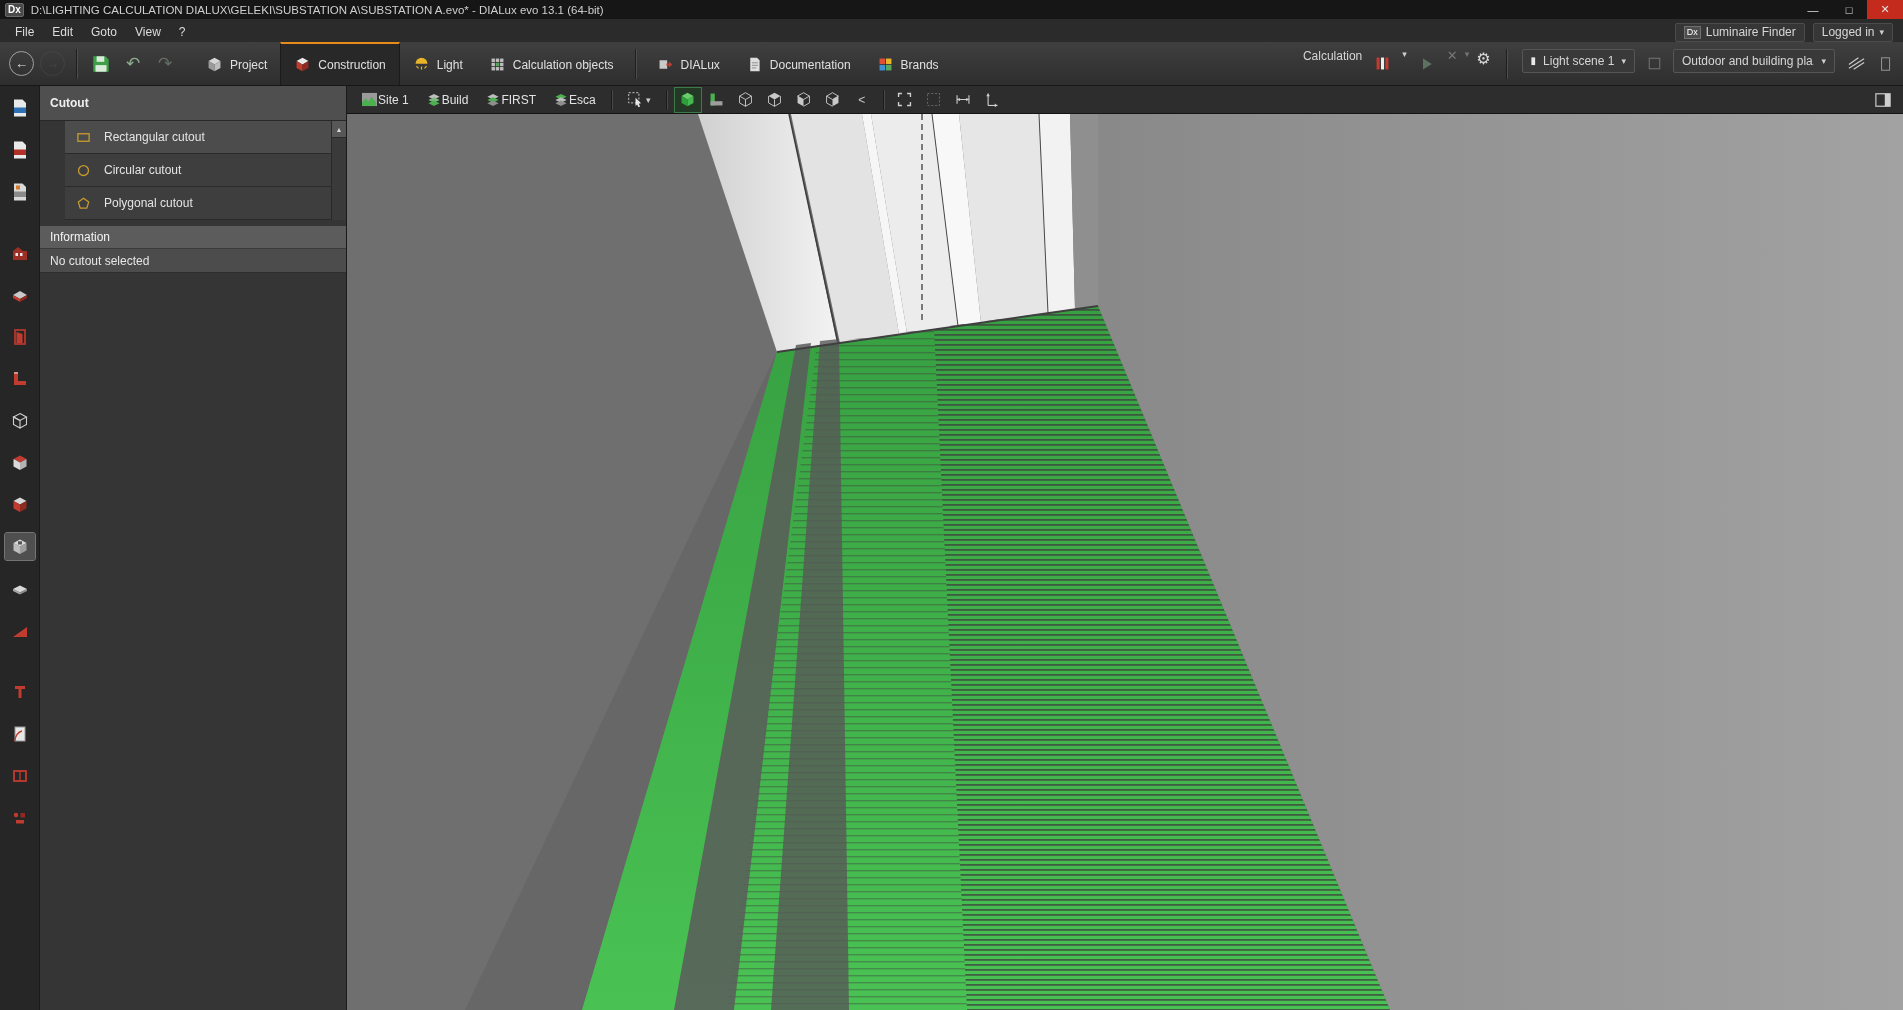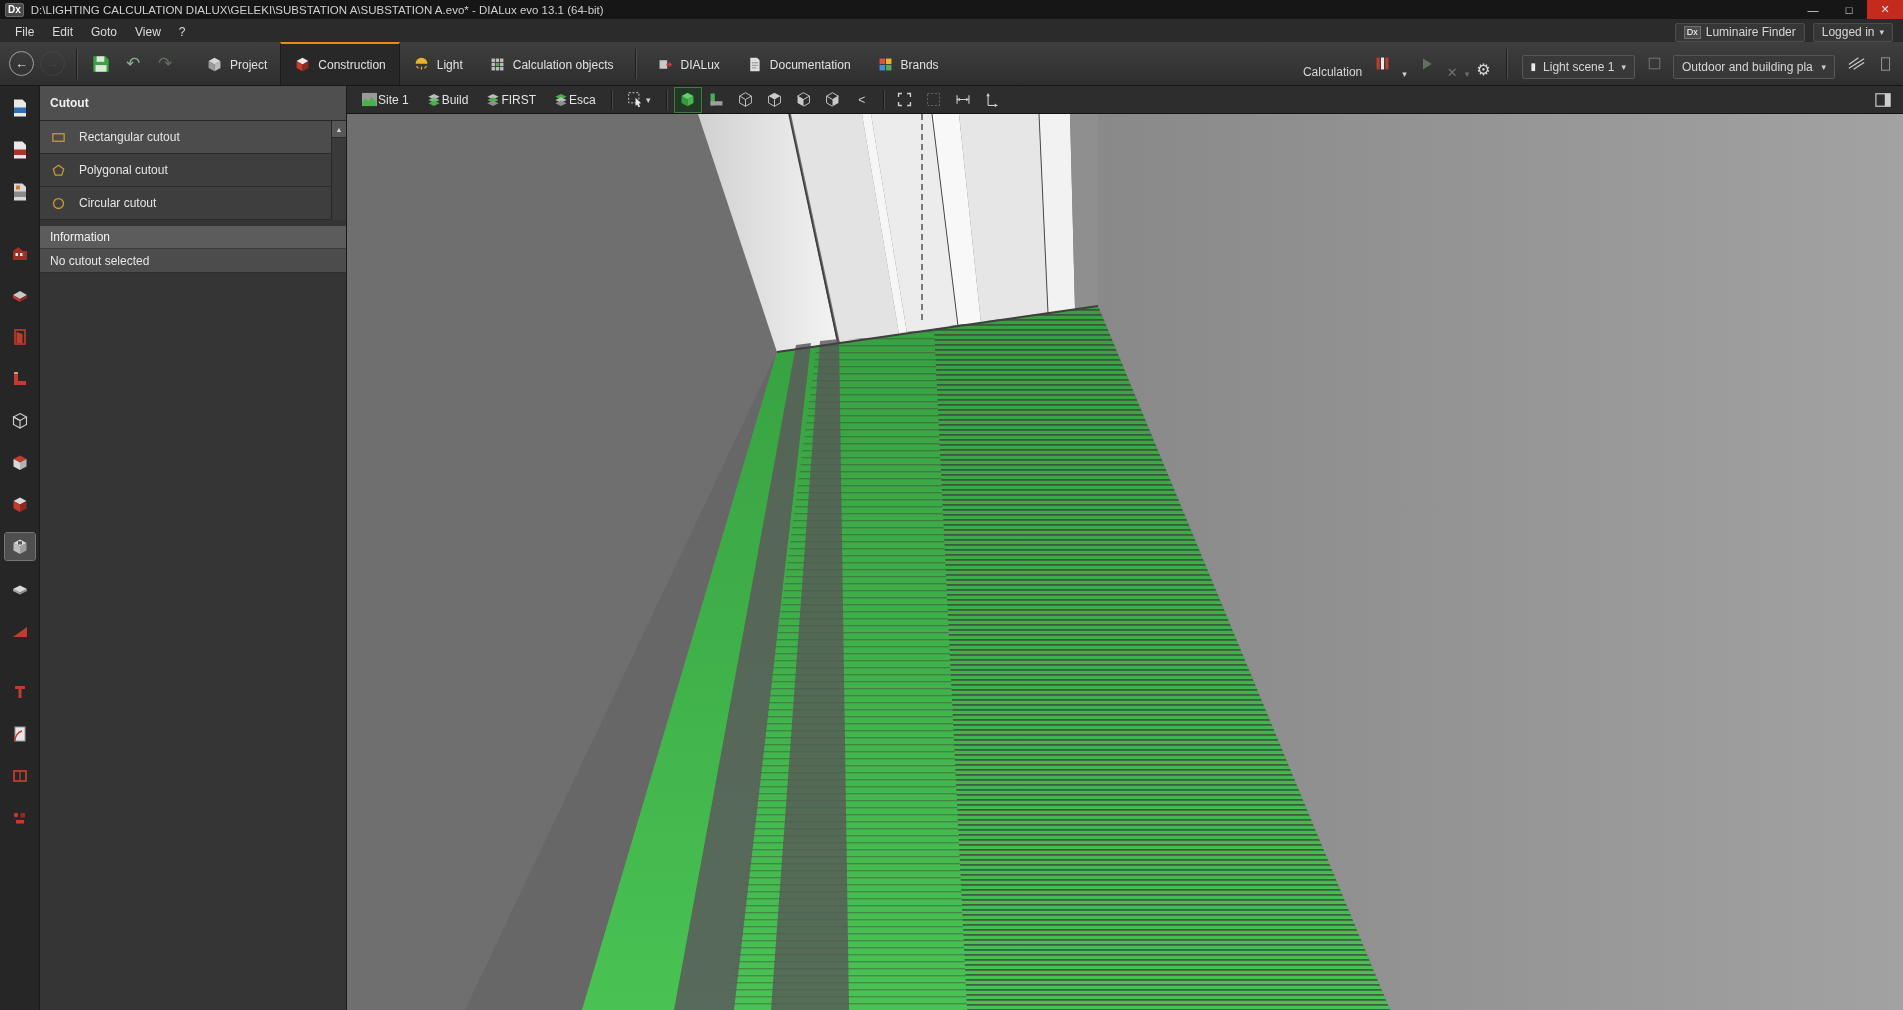--- a/index.html
+++ b/index.html
@@ -41,21 +41,21 @@
     color:#e3e3e3; display:flex; align-items:center; justify-content:center; font-size:13px; margin:0 3px; }
   .navbtn.dim { border-color:#575757; color:#606060; }
   .tbicon { width:30px; height:30px; display:flex; align-items:center; justify-content:center; margin:0 1px; }
   .glyph { font-size:17px; line-height:1; }
   .sep { width:1px; height:30px; background:#1f1f1f; box-shadow:1px 0 0 #4d4d4d; margin:0 8px; flex:none; }
   .tabs { display:flex; height:100%; margin-left:12px; }
   .tab { display:flex; align-items:center; gap:7px; padding:0 13px; height:100%;
     border-top:2px solid transparent; color:#e0e0e0; white-space:nowrap; }
   .tab.active { background:#282828; border-top-color:#e78a1c;
     border-left:1px solid #1b1b1b; border-right:1px solid #1b1b1b;align-items:center; }
-  .tright { margin-left:auto; display:flex; align-items:flex-end; gap:7px; padding-right:2px; }
+  .tright { margin-left:auto; display:flex; align-items:flex-start; gap:7px; padding-right:2px; }
   .dim { opacity:.38; }
   .gearchar { font-size:16px; color:#d6d6d6; }
   .combo { display:flex; align-items:center; gap:7px; background:#393939; border:1px solid #565656;
     border-radius:2px; padding:2px 8px; height:24px; white-space:nowrap; }
   .lsmark { font-size:10px; color:#e8e8e8; }
 
   
   .sidebar { position:absolute; top:86px; left:0; width:40px; bottom:0; background:#262626;
     border-right:1px solid #1a1a1a; display:flex; flex-direction:column; align-items:center;
     padding-top:8px; gap:15px; }
@@ -63,21 +63,21 @@
   .sitool.selected { background:#4f4f4f; outline:1px solid #747474; }
   .sgap { height:4px; flex:none; }
 
   
   .panel { position:absolute; top:86px; left:40px; width:307px; bottom:0; background:#353535;
     border-right:1px solid #1a1a1a; }
   .phead { height:35px; background:#4f4f4f; display:flex; align-items:center; padding:0 10px;
     font-weight:bold; color:#f0f0f0; border-bottom:1px solid #282828; }
   .crows { position:relative; }
   .crow { height:33px; display:flex; align-items:center; gap:13px; padding:0 10px 0 11px;
-    background:#3e3e3e; border-bottom:1px solid #2b2b2b; padding-right:22px; color:#e4e4e4; }
+    background:#3e3e3e; border-bottom:1px solid #2b2b2b; padding-right:22px; color:#e4e4e4;margin-left:25px; }
   .crow.selected { background:#4c4c4c; }
   .scroll { position:absolute; top:0; right:0; width:15px; height:99px; background:#3a3a3a;
     border-left:1px solid #292929; display:flex; flex-direction:column; }
   .scrollbtn { height:17px; background:#575757; display:flex; align-items:center; justify-content:center;
     font-size:7px; color:#d6d6d6; border-bottom:1px solid #2a2a2a; }
   .ihead { margin-top:6px; height:22px; background:#5c5c5c; display:flex; align-items:center;
     padding:0 10px; color:#f3f3f3; }
   .irow { height:25px; background:#4c4c4c; display:flex; align-items:center; padding:0 10px;
     border-top:1px solid #3b3b3b; border-bottom:1px solid #2e2e2e; color:#e6e6e6; }
 
@@ -383,29 +383,29 @@
   <div class="phead">Cutout</div>
   <div class="crows">
     <div class="crow selected">
       <svg width="15" height="15" viewBox="0 0 16 16">
         <rect x="2" y="4" width="12" height="8" fill="none" stroke="#c79a2e" stroke-width="1.4"></rect>
       </svg>
       <span>Rectangular cutout</span>
     </div>
     <div class="crow">
       <svg width="15" height="15" viewBox="0 0 16 16">
-        <polygon points="8,2.5 13.5,6.5 11.5,13 4.5,13 2.5,6.5" fill="none" stroke="#c79a2e" stroke-width="1.4"></polygon>
-      </svg>
-      <span>Polygonal cutout</span>
+        <circle cx="8" cy="8" r="5.3" fill="none" stroke="#c79a2e" stroke-width="1.4"></circle>
+      </svg>
+      <span>Circular cutout</span>
     </div>
     <div class="crow">
       <svg width="15" height="15" viewBox="0 0 16 16">
-        <circle cx="8" cy="8" r="5.3" fill="none" stroke="#c79a2e" stroke-width="1.4"></circle>
-      </svg>
-      <span>Circular cutout</span>
+        <polygon points="8,2.5 13.5,6.5 11.5,13 4.5,13 2.5,6.5" fill="none" stroke="#c79a2e" stroke-width="1.4"></polygon>
+      </svg>
+      <span>Polygonal cutout</span>
     </div>
     <div class="scroll">
       <div class="scrollbtn">▲</div>
     </div>
   </div>
   <div class="ihead">Information</div>
   <div class="irow">No cutout selected</div>
 </div>
 
 <div class="vtoolbar">

